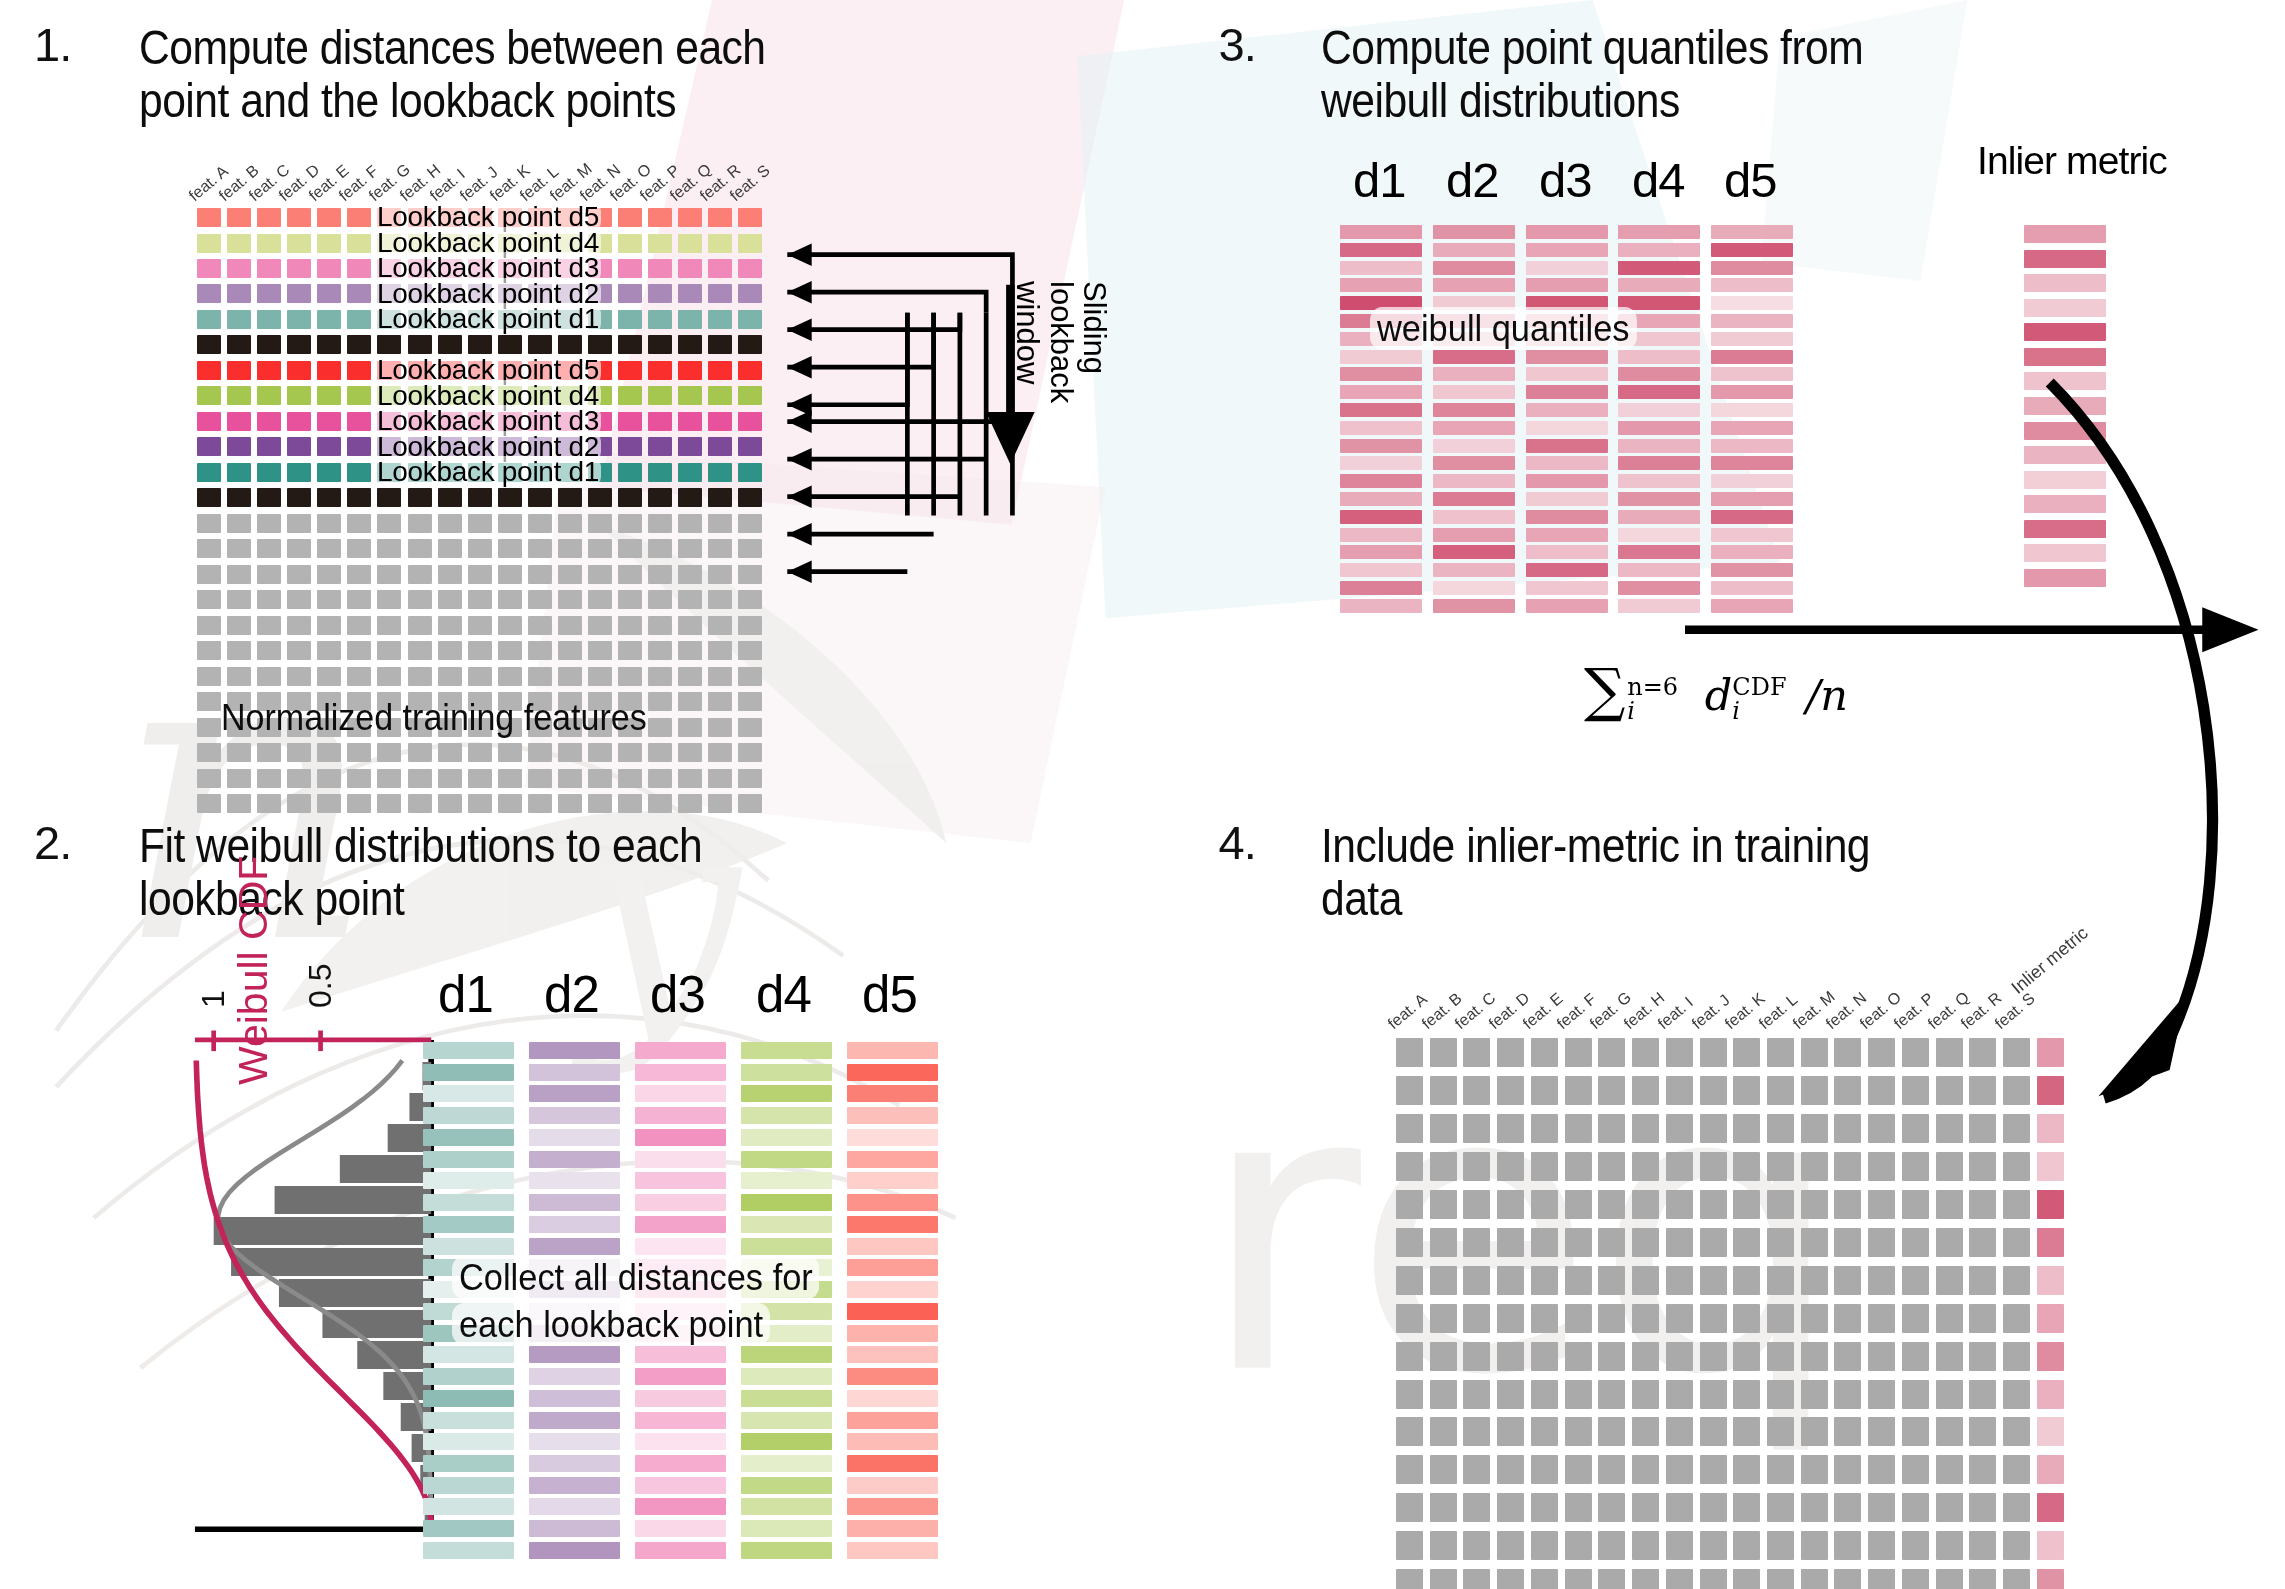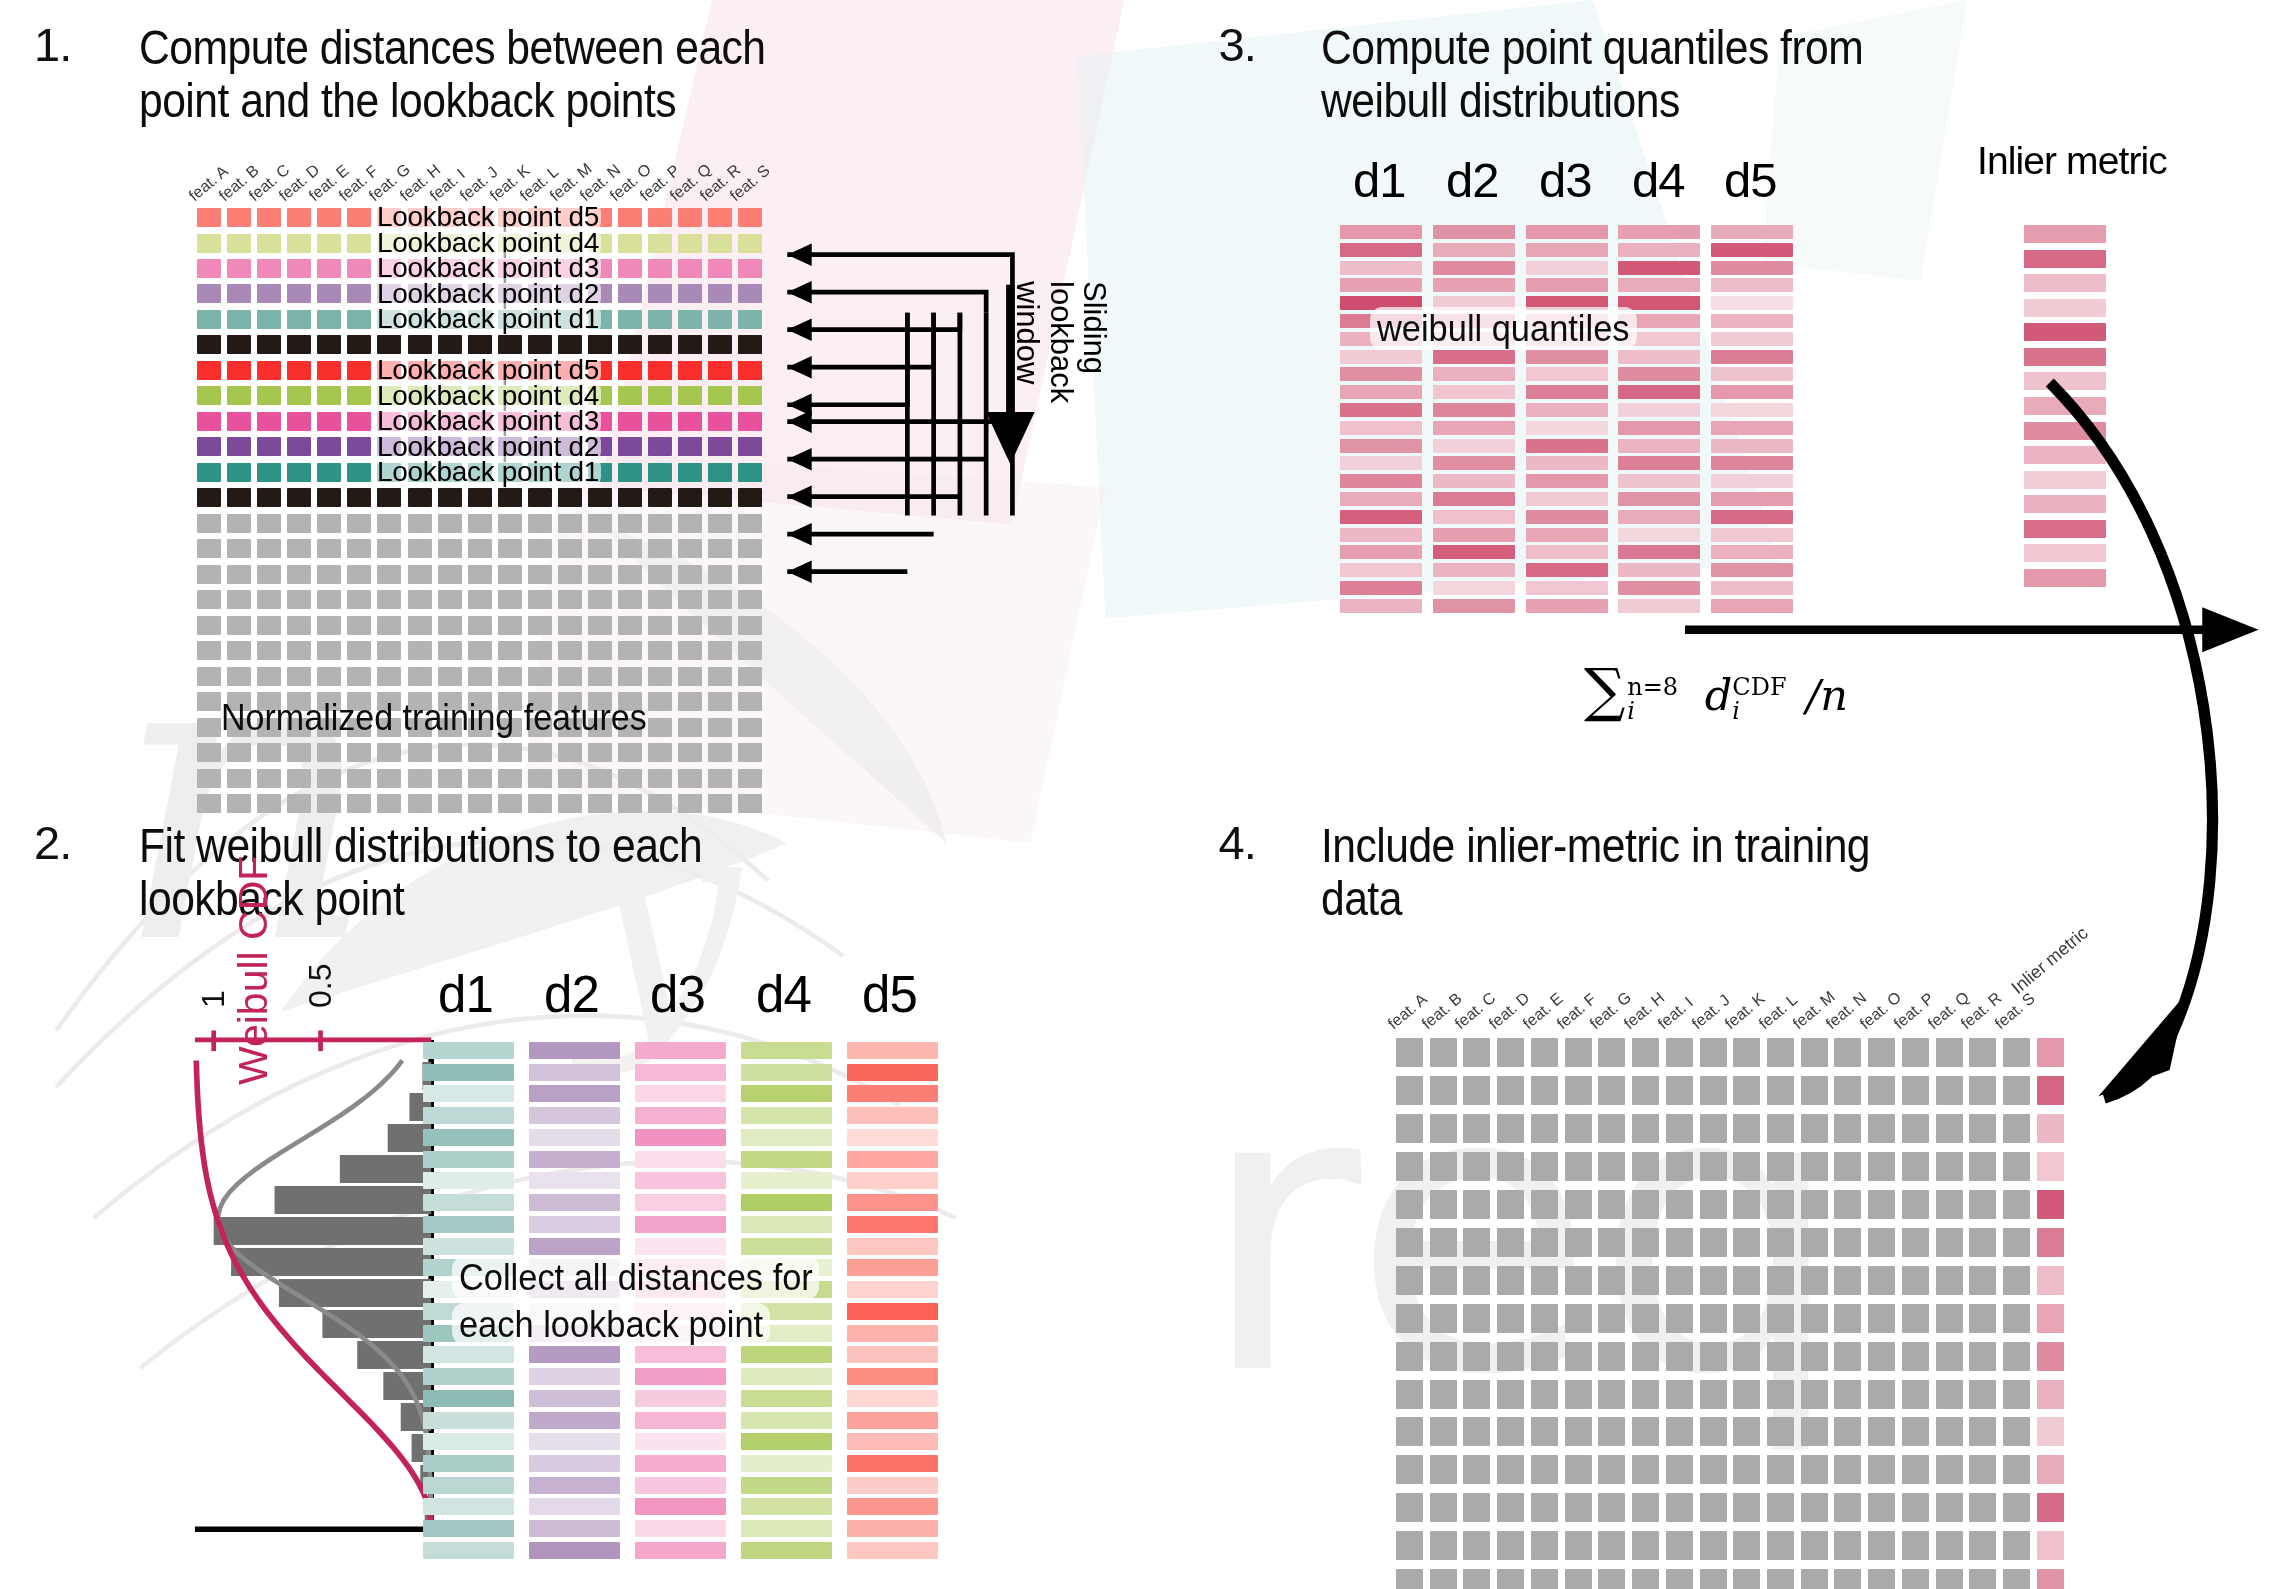--- a/index.html
+++ b/index.html
@@ -824,21 +824,21 @@
   </div>
 
   <div class="colhead" style="left:768px;top:139px;font-size:39px;">Inlier metric</div>
 
   <svg style="left:476px;top:607px;width:581px;height:66px" viewBox="0 0 620 70">
     <line x1="0" y1="24" x2="558" y2="24" stroke="#000" stroke-width="9"></line>
     <polygon points="612,24 552,0 552,48" fill="#000"></polygon>
   </svg>
   <div class="formula" style="left:375px;top:656px;">
     <span class="up" style="font-size:58px;">∑</span><span style="display:inline-block;vertical-align:middle;font-size:24px;line-height:1;text-align:left;margin-left:1.9px;">
-      <span class="up" style="display:block;">n=8</span>
+      <span class="up" style="display:block;">n=6</span>
       <span style="display:block;">i</span>
     </span>
     <span style="margin-left:13px;">d</span><span style="display:inline-block;vertical-align:middle;font-size:24px;line-height:1;text-align:left;">
       <span class="up" style="display:block;">CDF</span>
       <span style="display:block;">i</span>
     </span>
     <span style="margin-left:5.6px;">/n</span>
   </div>
 </div>
 

